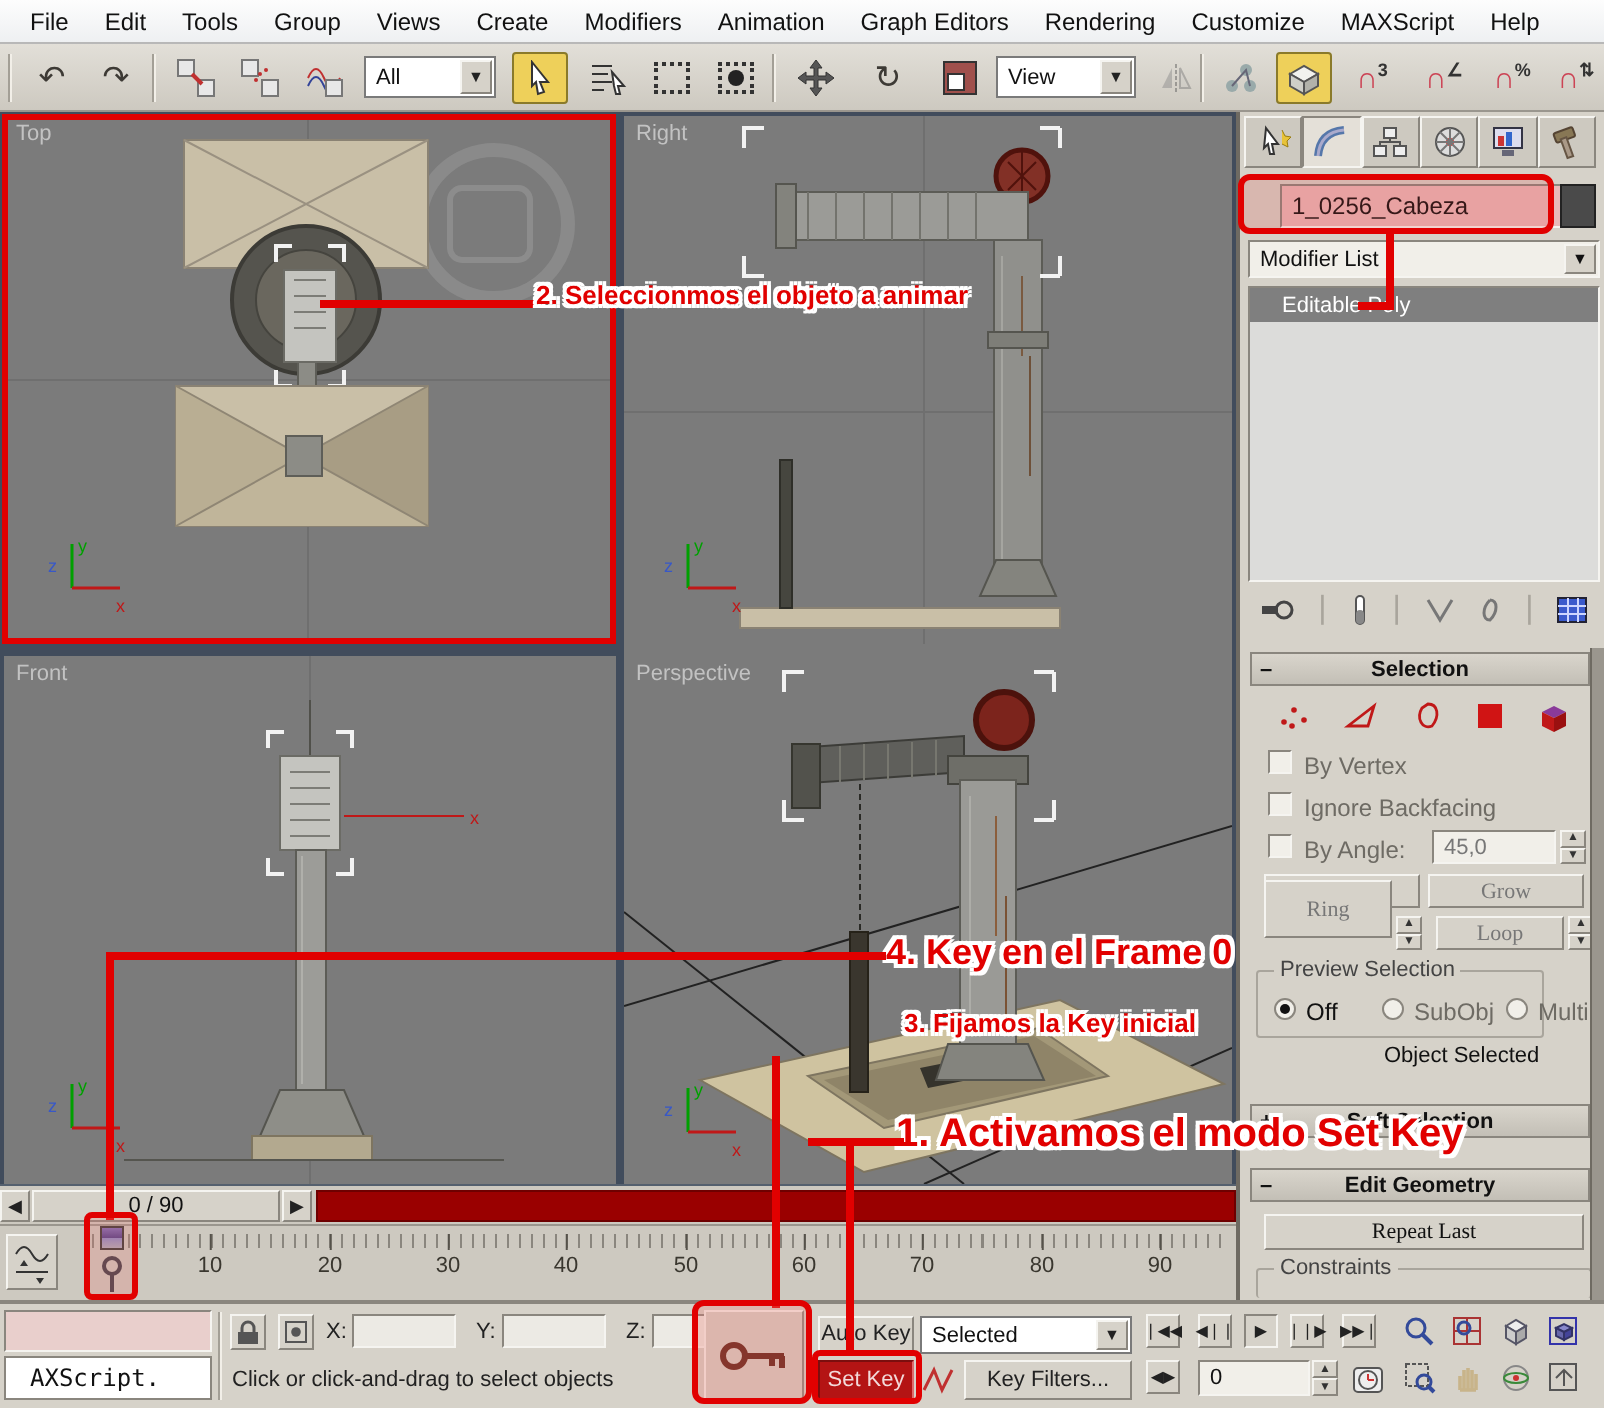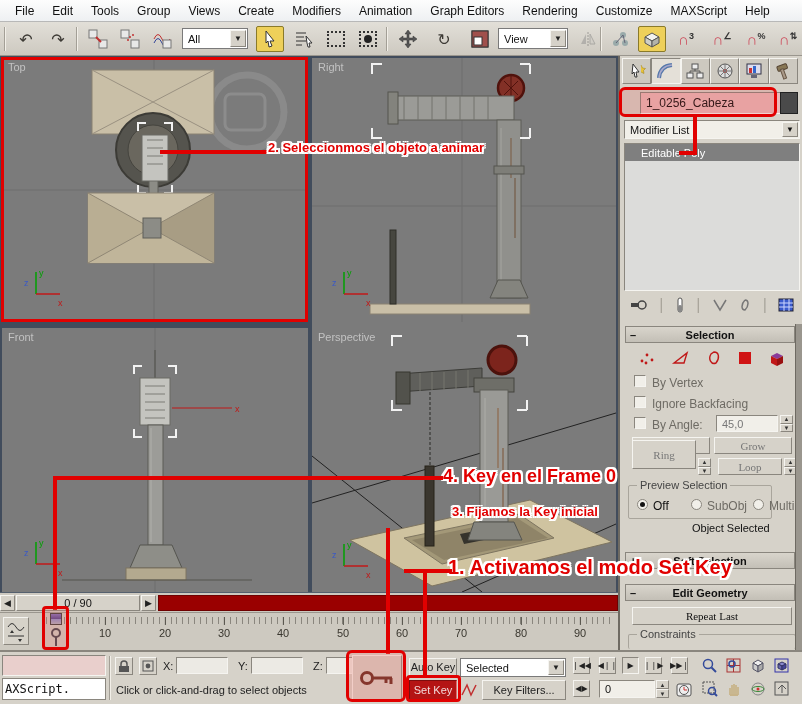--- a/index.html
+++ b/index.html
@@ -73,21 +73,21 @@
     background:
       repeating-linear-gradient(90deg, #8a867e 0 1px, transparent 1px 5.93px); 
     background-size:582px 7px; background-repeat:no-repeat; background-position:14px 2px; }
   .ticklabel { position:absolute; top:12px; font-size:11px; color:#3a372f; transform:translateX(-50%); }
   .ticklabel::before { content:""; position:absolute; left:50%; top:-10px; width:1px; height:8px; background:#55524a; }
 
   
   .bottombar { position:absolute; left:0; top:650px; width:802px; height:54px; background:#d6d2c9; border-top:2px solid #8a867e; }
   .mxs-pink { position:absolute; left:2px; top:3px; width:104px; height:21px; background:#e9cfcc; border:1px solid; border-color:#8a867e #f5f4f0 #f5f4f0 #8a867e; }
   .mxs-white { position:absolute; left:2px; top:26px; width:104px; height:22px; background:#fff; border:1px solid #8a867e;
-    font-family:"DejaVu Sans Mono", monospace; font-size:12px; color:#111; display:flex; align-items:center; padding-left:2px; }
+    font-family:"DejaVu Sans Mono", monospace; font-size:12px; color:#111; display:flex; align-items:center; padding-left:12px; }
   .coordlabel { position:absolute; top:8px; font-size:11px; color:#222; }
   .coordfield { position:absolute; top:5px; width:52px; height:17px; background:#eceae4; border:1px solid;
     border-color:#8a867e #f5f4f0 #f5f4f0 #8a867e; }
   .prompt { position:absolute; left:116px; top:32px; font-size:11px; color:#222; }
   .smallbtn { position:absolute; background:#d6d2c9; border:1px solid; border-color:#f5f4f0 #8a867e #8a867e #f5f4f0;
     font-size:11px; color:#222; display:flex; align-items:center; justify-content:center; }
   .setkey-on { background:#b41414 !important; color:#f3dada !important; border-color:#7c0e0e #e06a6a #e06a6a #7c0e0e !important; }
   .pbtn { position:absolute; top:5px; width:17px; height:17px; background:#d6d2c9; border:1px solid;
     border-color:#f5f4f0 #8a867e #8a867e #f5f4f0; font-size:8px; color:#222; display:flex; align-items:center; justify-content:center; }
   .pbtn.row2 { top:28px; }

